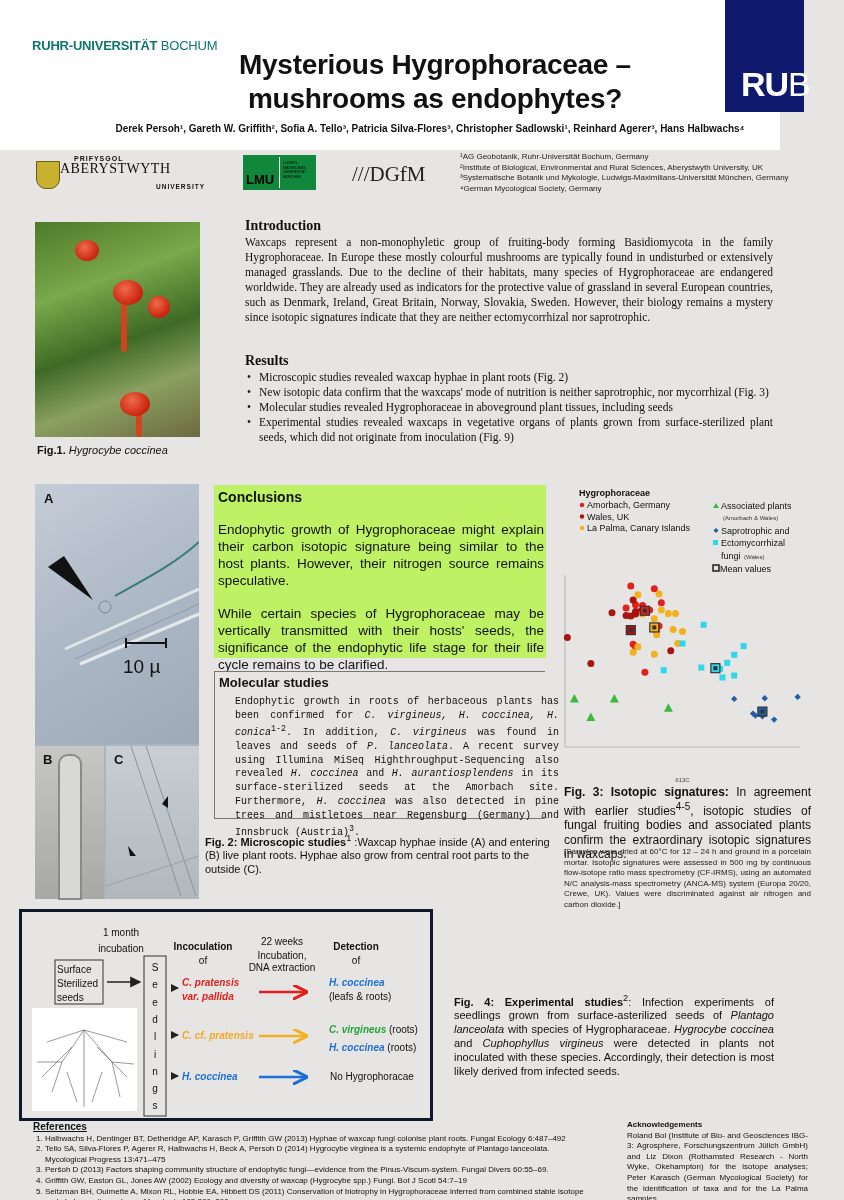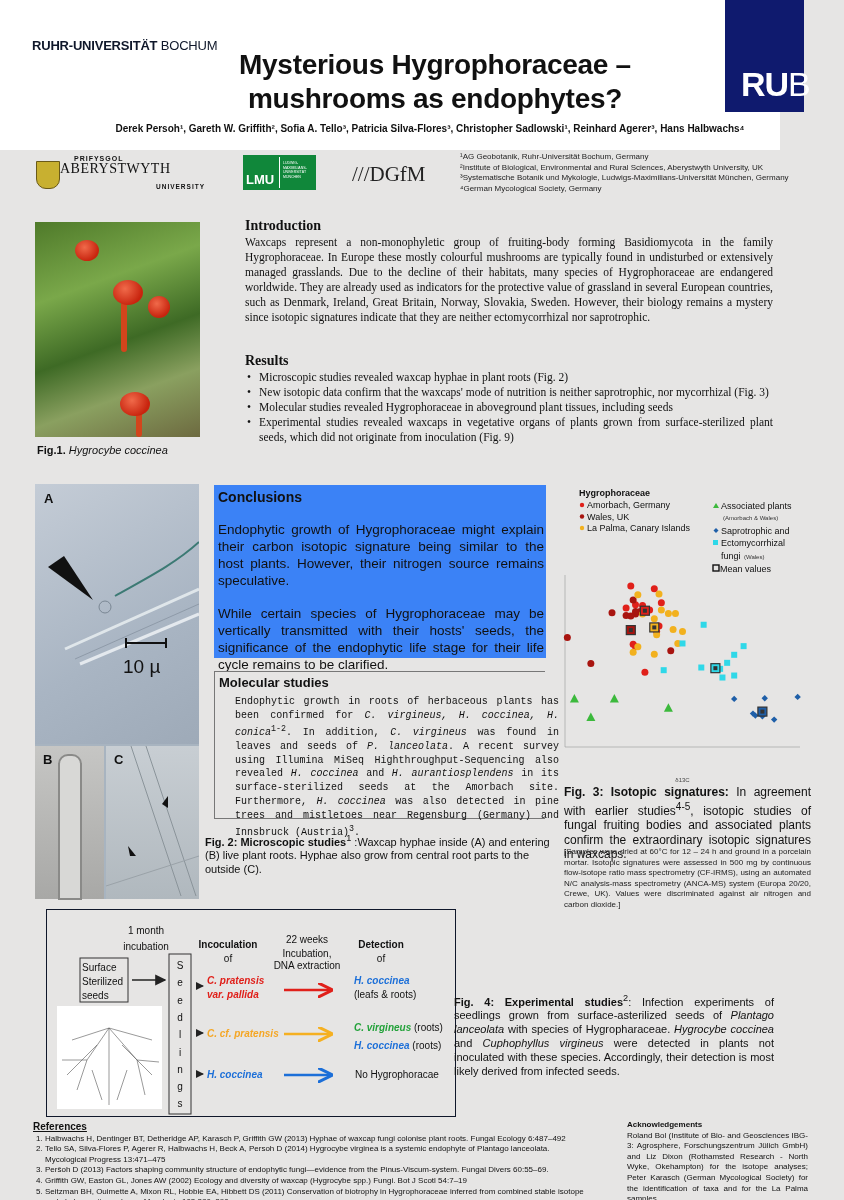--- a/index.html
+++ b/index.html
@@ -1,31 +1,31 @@
 <!DOCTYPE html>
 <html><head>
 <meta charset="utf-8">
 <style>
   html,body{margin:0;padding:0;}
   body{width:844px;height:1200px;background:#e6e5e4;font-family:"Liberation Sans",sans-serif;color:#111;position:relative;overflow:hidden;}
   .abs{position:absolute;}
   .header-band{left:0;top:0;width:780px;height:150px;background:#fff;}
-  .rub-wordmark{left:32px;top:38px;font-weight:bold;font-size:13px;color:#0f172a;letter-spacing:-0.2px;}
+  .rub-wordmark{left:32px;top:38px;font-weight:bold;font-size:13px;color:#0f766e;letter-spacing:-0.2px;}
   .rub-wordmark .light{font-weight:normal;}
   .title{left:150px;top:48px;width:570px;text-align:center;font-weight:bold;font-size:28px;line-height:34px;letter-spacing:-0.3px;}
   .rub-logo{left:725px;top:0;width:79px;height:112px;background:#0f1a6e;color:#fff;}
   .rub-logo span{position:absolute;left:16px;bottom:8px;font-size:34px;font-weight:bold;letter-spacing:-1px;}
   .rub-logo span .thin{font-weight:normal;}
   .authors{left:80px;top:123px;width:700px;text-align:center;font-size:10px;font-weight:bold;}
   .aber{left:36px;top:155px;width:172px;height:36px;}
   .aber .crest{position:absolute;left:0;top:6px;width:22px;height:26px;background:#c8b030;border-radius:0 0 10px 10px;border:1px solid #6a5a18;}
   .aber .pri{position:absolute;left:38px;top:0;font-size:7px;font-weight:bold;letter-spacing:1px;}
   .aber .name{position:absolute;left:24px;top:6px;font-family:"Liberation Serif",serif;font-size:14px;letter-spacing:0.5px;}
   .aber .uni{position:absolute;left:120px;top:28px;font-size:6.5px;font-weight:bold;letter-spacing:1px;}
-  .lmu{left:243px;top:155px;width:73px;height:35px;background:#10873a;color:#ffffff;}
+  .lmu{left:243px;top:155px;width:73px;height:35px;background:#10873a;color:#000000;}
   .lmu .t{position:absolute;left:3px;bottom:3px;font-weight:bold;font-size:13px;}
   .lmu .sep{position:absolute;left:36px;top:2px;width:1px;height:31px;background:#fff;}
   .lmu .small{position:absolute;left:40px;top:6px;font-size:3.5px;line-height:4.5px;}
   .dgfm{left:352px;top:162px;font-family:"Liberation Serif",serif;font-size:21px;color:#222;}
   .affil{left:460px;top:152px;font-size:8px;line-height:10.5px;color:#222;}
   .fig1-photo{left:35px;top:222px;width:165px;height:215px;background:linear-gradient(160deg,#4f7a2a 0%,#7aa84a 30%,#3e6a25 55%,#8aa060 75%,#6d6a40 100%);overflow:hidden;}
   .cap{border-radius:50%;background:radial-gradient(circle at 40% 35%,#f06a4a,#c8240e 70%);position:absolute;}
   .stem{position:absolute;background:#d2451c;border-radius:3px;}
   .fig1-caption{left:37px;top:444px;font-size:11px;}
   .section{left:245px;width:528px;font-size:11.5px;line-height:15px;text-align:justify;font-family:Liberation Serif, serif;}
@@ -36,31 +36,31 @@
   .results li{position:relative;padding-left:0;}
   .results li:before{content:"•";position:absolute;left:-12px;}
   .micro{left:35px;top:484px;width:164px;height:415px;background:#a8b4c0;}
   .micro-a{position:absolute;left:0;top:0;width:164px;height:260px;background:linear-gradient(150deg,#c4ccd6,#a9b5c3 60%,#9eaab8);}
   .micro-b{position:absolute;left:0;top:262px;width:69px;height:153px;background:linear-gradient(180deg,#c6c6c4,#a8a8a6);}
   .micro-c{position:absolute;left:71px;top:262px;width:93px;height:153px;background:linear-gradient(180deg,#c8ced3,#b0b8be);}
   .micro .lbl{position:absolute;font-weight:bold;font-size:13px;color:#111;}
   .scalebar{position:absolute;left:90px;top:154px;width:38px;height:10px;border-left:2px solid #111;border-right:2px solid #111;}
   .scalebar:after{content:"";position:absolute;left:0;top:4px;width:100%;height:2px;background:#111;}
   .scaletext{position:absolute;left:88px;top:172px;font-size:19px;color:#111;}
-  .conclusions{left:214px;top:485px;width:332px;height:173px;background:#3b82f6;padding:0;}
+  .conclusions{left:214px;top:485px;width:332px;height:173px;background:#bef264;padding:0;}
   .conclusions h3{margin:4px 0 6px 4px;font-size:14px;font-weight:bold;}
   .conclusions p{margin:16px 0 4px 4px;width:326px;font-size:13.5px;line-height:17px;text-align:justify;}
   .molecular{left:214px;top:671px;width:330px;height:146px;border:1px solid #777;border-right:none;}
   .molecular h3{margin:3px 0 5px 4px;font-size:13px;}
   .molecular p{margin:0 0 0 20px;width:324px;font-size:10px;line-height:13.8px;text-align:justify;font-family:Liberation Mono, monospace;}
   .fig2-caption{left:205px;top:832px;width:345px;font-size:11px;line-height:13.8px;}
   .chart{left:560px;top:485px;width:284px;height:300px;}
   .fig3-caption{left:564px;top:785px;width:247px;font-size:12px;line-height:14.5px;text-align:justify;}
   .fig3-method{left:564px;top:847px;width:247px;font-size:8px;line-height:10.5px;text-align:justify;color:#222;}
-  .fig4-box{left:46px;top:909px;width:408px;height:206px;border:1px solid #0f172a;}
+  .fig4-box{left:19px;top:909px;width:408px;height:206px;border:3px solid #0f172a;}
   .fig4-caption{left:454px;top:992px;width:320px;font-size:11px;line-height:13.8px;text-align:justify;}
   .refs{left:33px;top:1122px;width:560px;font-size:8px;line-height:10.6px;color:#111;}
   .refs h4{margin:0 0 1px 0;font-size:10px;font-weight:bold;text-decoration:underline;}
   .refs ol{margin:0;padding-left:12px;}
   .ack{left:627px;top:1120px;width:181px;font-size:8px;line-height:10.6px;text-align:justify;color:#111;}
   .ack h4{margin:0;font-size:8px;font-weight:bold;}
 </style>
 </head>
 <body>
 

